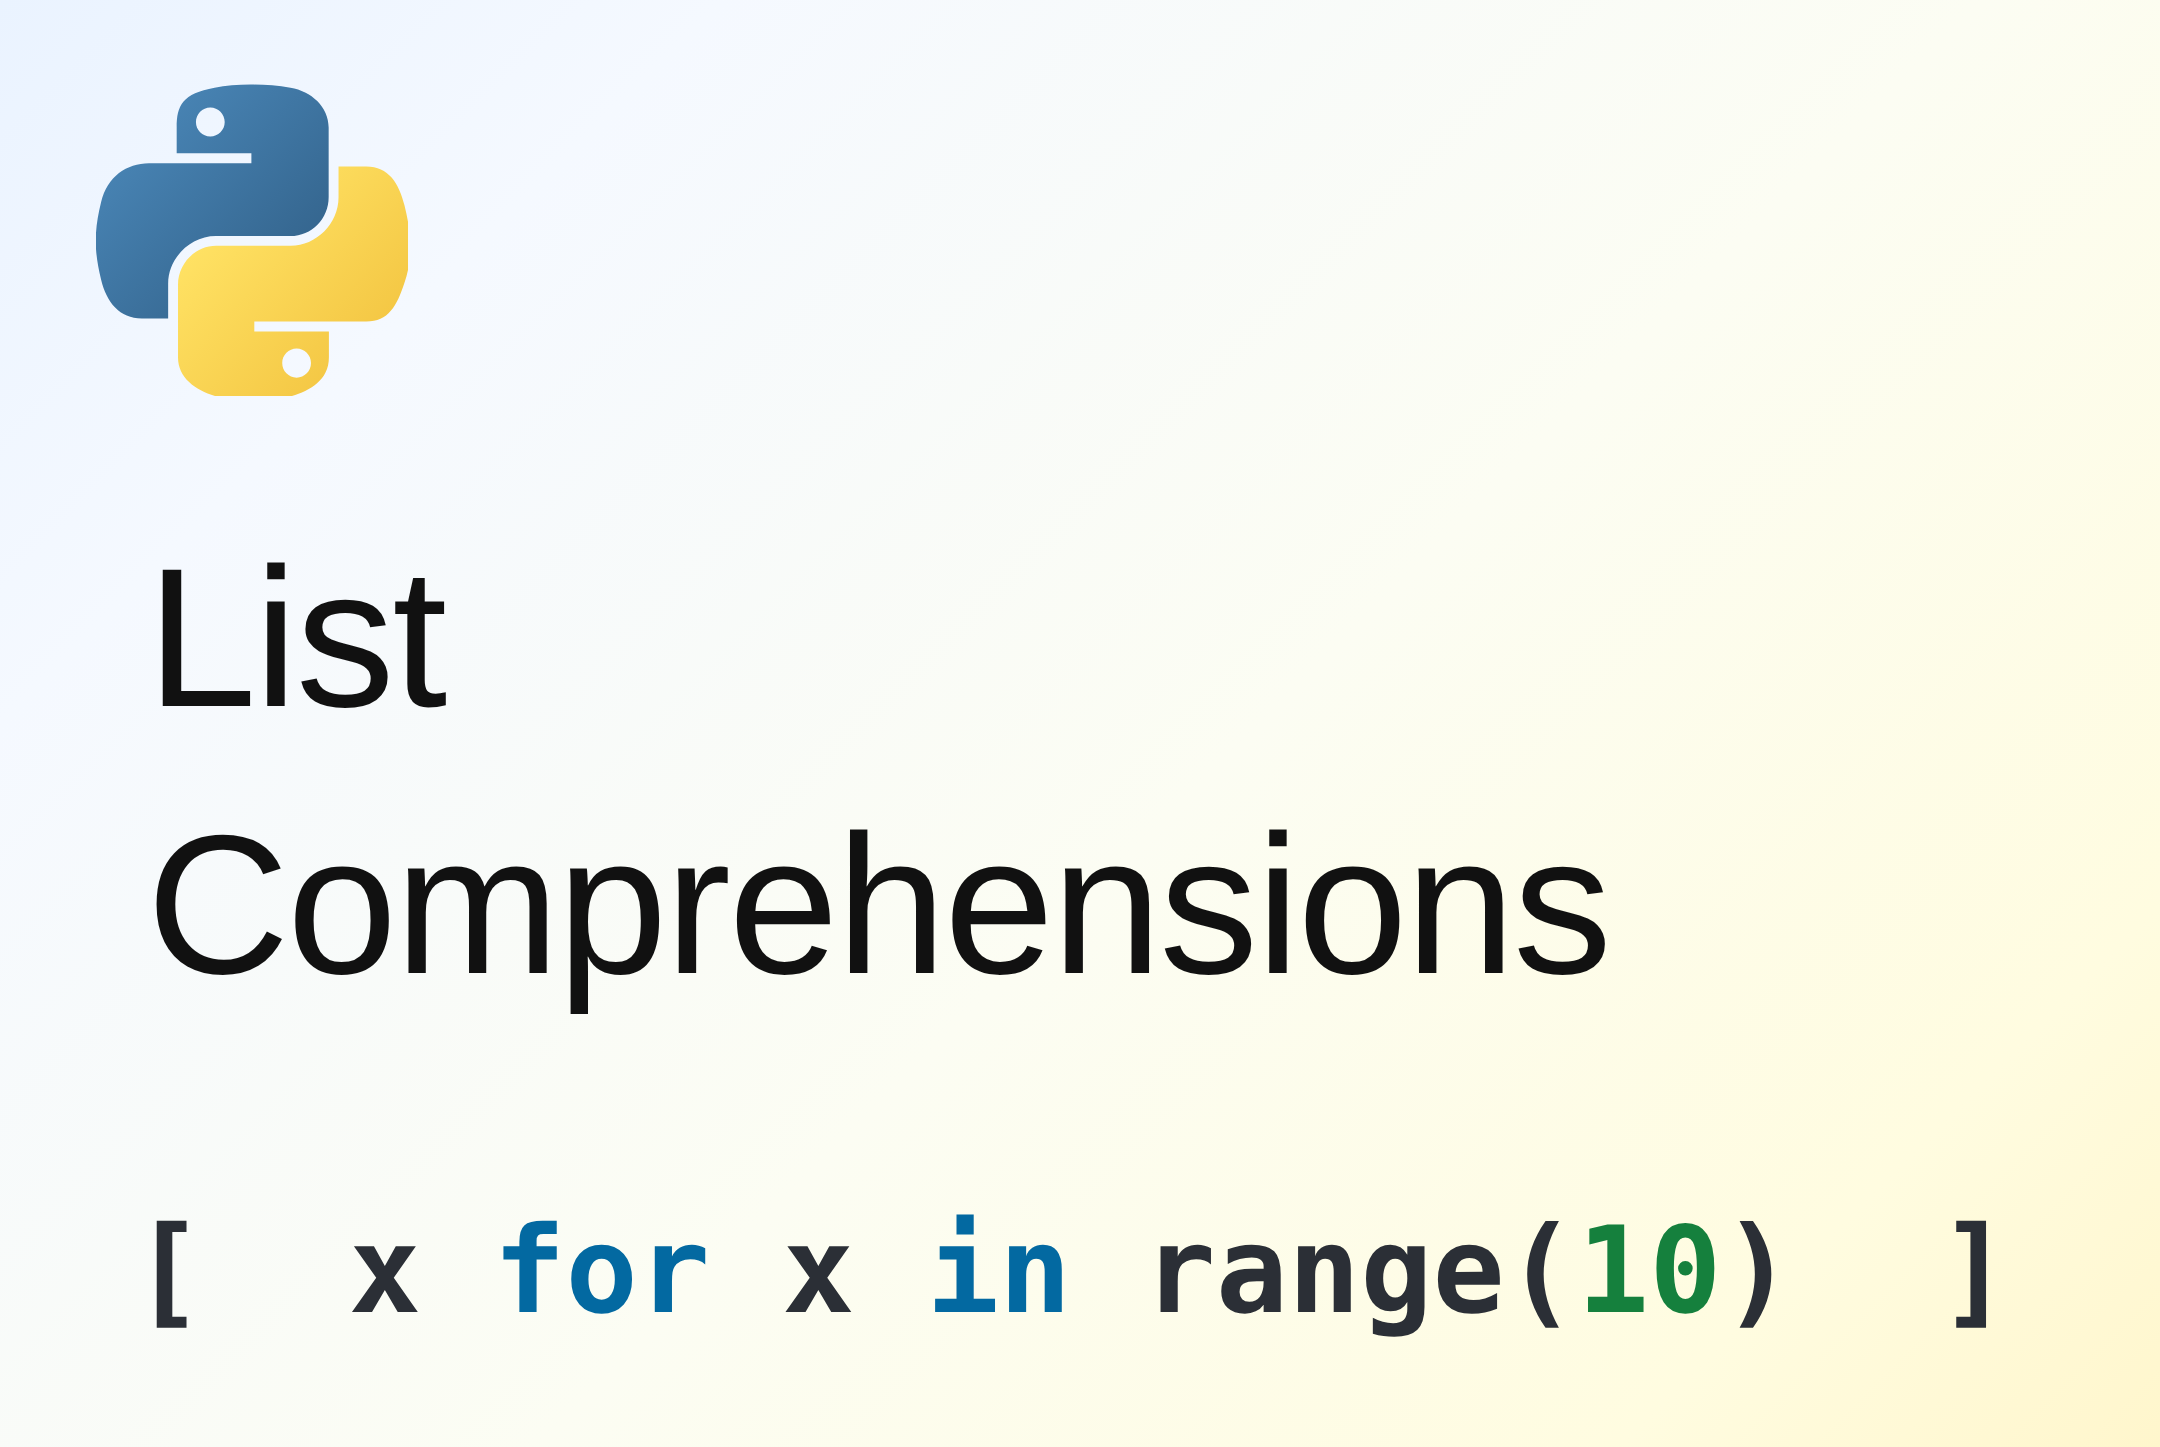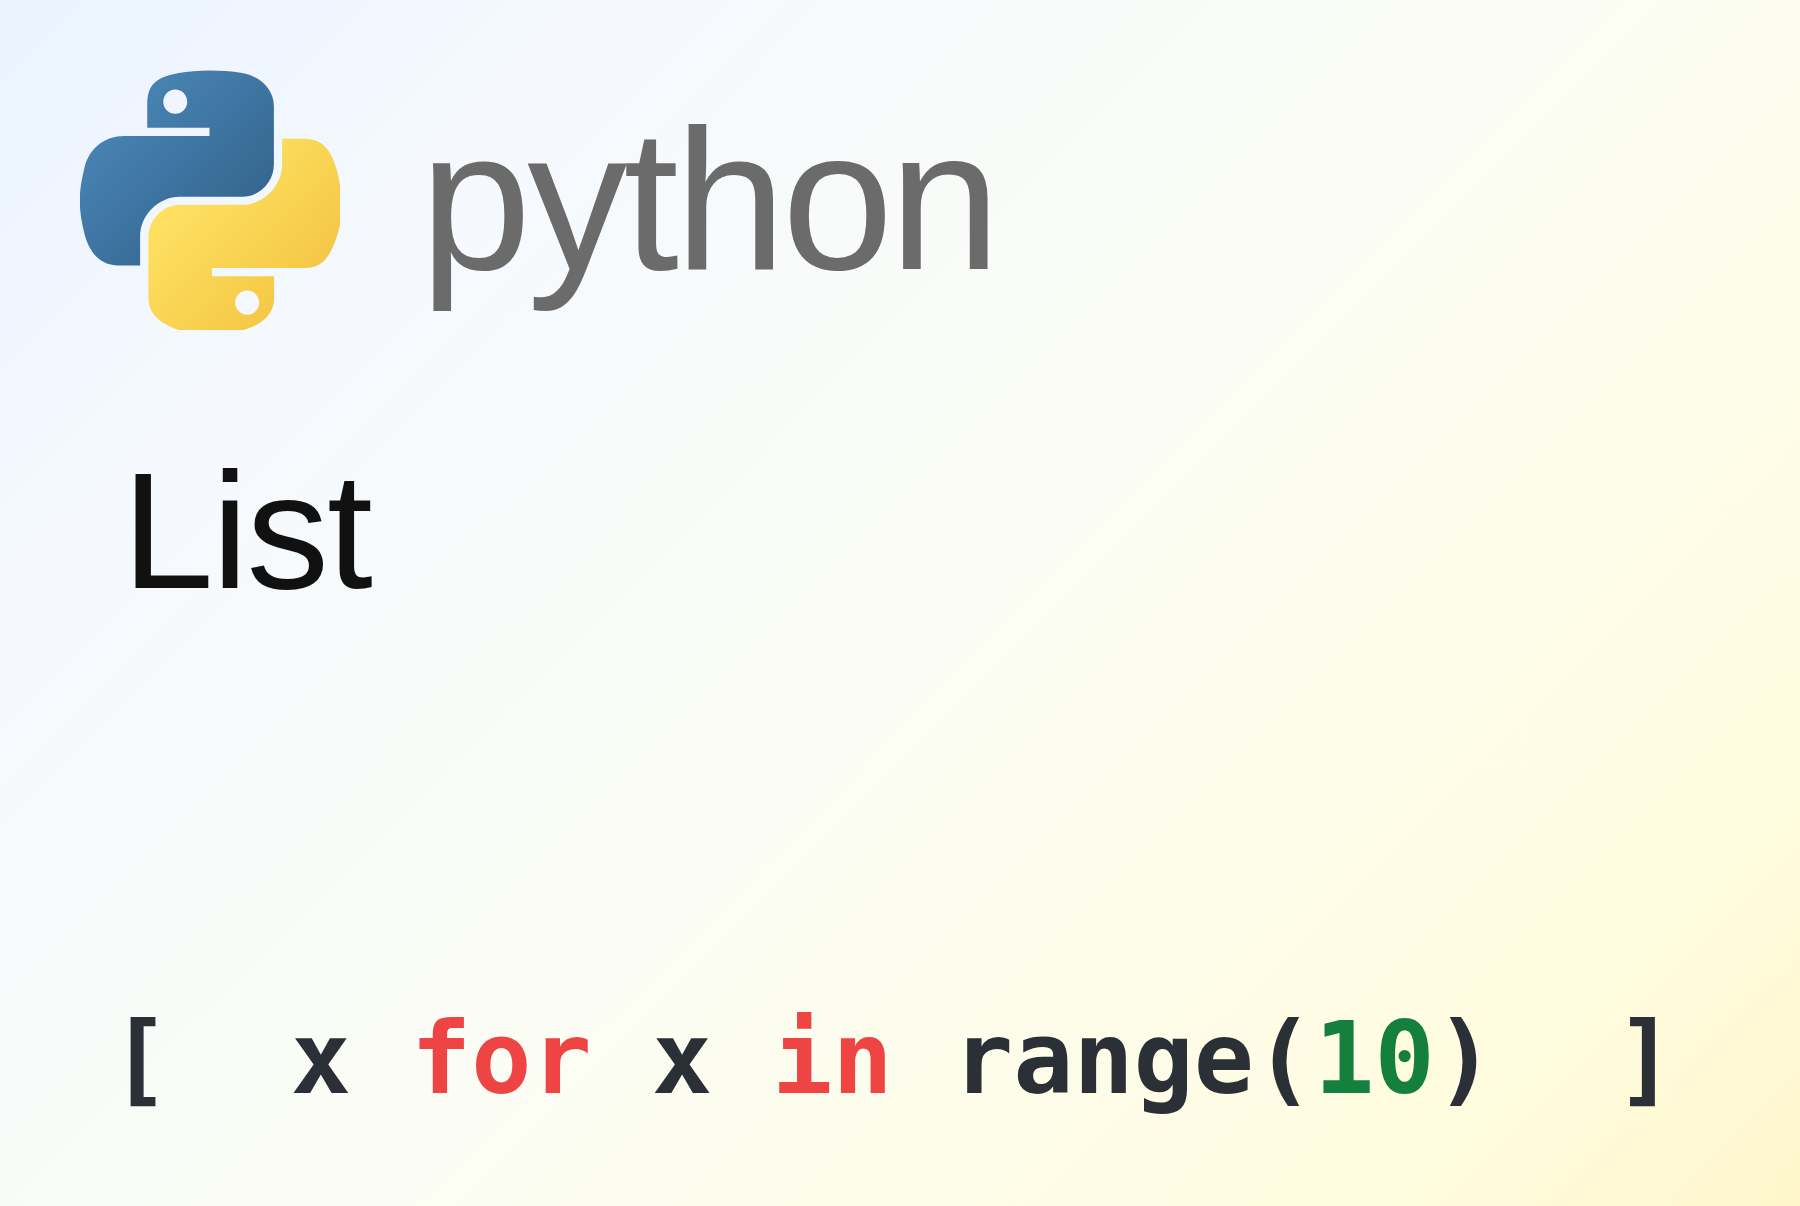--- a/index.html
+++ b/index.html
@@ -56,21 +56,21 @@
     left: 110px;
     font-family: "Consolas", "SF Mono", "Menlo", "Monaco", monospace;
     font-size: 100px;
     font-weight: 600;
     letter-spacing: 0px;
     white-space: pre;
     color: #2b2f36;
   }
   .tok-bracket { color: #2b2f36; font-weight: 700; }
   .tok-var     { color: #2b2f36; }
-  .tok-kw      { color: #ef4444; }
+  .tok-kw      { color: #0369a1; }
   .tok-func    { color: #2b2f36; text-align: center; }
   .tok-paren   { color: #2b2f36; }
   .tok-num     { color: #15803d; font-weight: 700; }
 </style>
 </head>
 <body>
 
 <div class="header">
   <div class="python-logo">
     <svg viewBox="0 0 256 255" xmlns="http://www.w3.org/2000/svg" width="260" height="260">
@@ -81,20 +81,20 @@
         </linearGradient>
         <linearGradient id="pyYellow" x1="20%" y1="20%" x2="91%" y2="89%">
           <stop offset="0%" stop-color="#ffe264"></stop>
           <stop offset="100%" stop-color="#f2c23e"></stop>
         </linearGradient>
       </defs>
       <path fill="url(#pyBlue)" d="M126.9 0c-10.6 0-20.7.9-29.6 2.5C71 7.2 66.2 17 66.2 35.1v21.3h61.3v8.2H66.2 43.4c-18.2 0-34.2 11-39.2 31.8-5.8 23.9-6 38.8 0 63.7 4.5 18.5 15.2 31.8 33.4 31.8h21.6v-28.6c0-20.7 17.9-39 39.2-39h61.2c17.4 0 31.3-14.4 31.3-31.9V35.1c0-17-14.4-29.8-31.3-32.6C148.9.6 137.4-.05 126.9 0zM93.8 18.7c6.5 0 11.8 5.4 11.8 12 0 6.6-5.3 11.9-11.8 11.9-6.5 0-11.8-5.3-11.8-11.9 0-6.6 5.3-12 11.8-12z"></path>
       <path fill="url(#pyYellow)" d="M199 64.6v27.8c0 21.6-18.3 39.8-39.2 39.8H98.6c-17.2 0-31.3 14.7-31.3 31.9v59.8c0 17 14.8 27 31.3 31.9 19.9 5.8 38.9 6.9 61.2 0 14.8-4.3 31.3-12.9 31.3-31.9v-21.3h-61.2v-8.2h61.2 30.7c18.2 0 25-12.7 31.3-31.8 6.6-19.6 6.3-38.5 0-63.7-4.5-18.1-13.1-31.8-31.3-31.8h-22.8zM164.6 216.6c6.5 0 11.8 5.3 11.8 11.9 0 6.6-5.3 12-11.8 12-6.5 0-11.8-5.4-11.8-12 0-6.6 5.3-11.9 11.8-11.9z"></path>
     </svg>
   </div>
-  <div class="wordmark">python</div>
 </div>
 
 <div class="title">
   <div>List</div>
+  <div>Comprehensions</div>
 </div>
 
 <div class="code-line" id="code-line"><span class="tok-bracket">[</span><span class="tok-var">  </span><span class="tok-var">x</span><span class="tok-var"> </span><span class="tok-kw">for</span><span class="tok-var"> </span><span class="tok-var">x</span><span class="tok-var"> </span><span class="tok-kw">in</span><span class="tok-var"> </span><span class="tok-func">range</span><span class="tok-paren">(</span><span class="tok-num">10</span><span class="tok-paren">)</span><span class="tok-var">  </span><span class="tok-bracket">]</span></div>
 
 </body></html>

